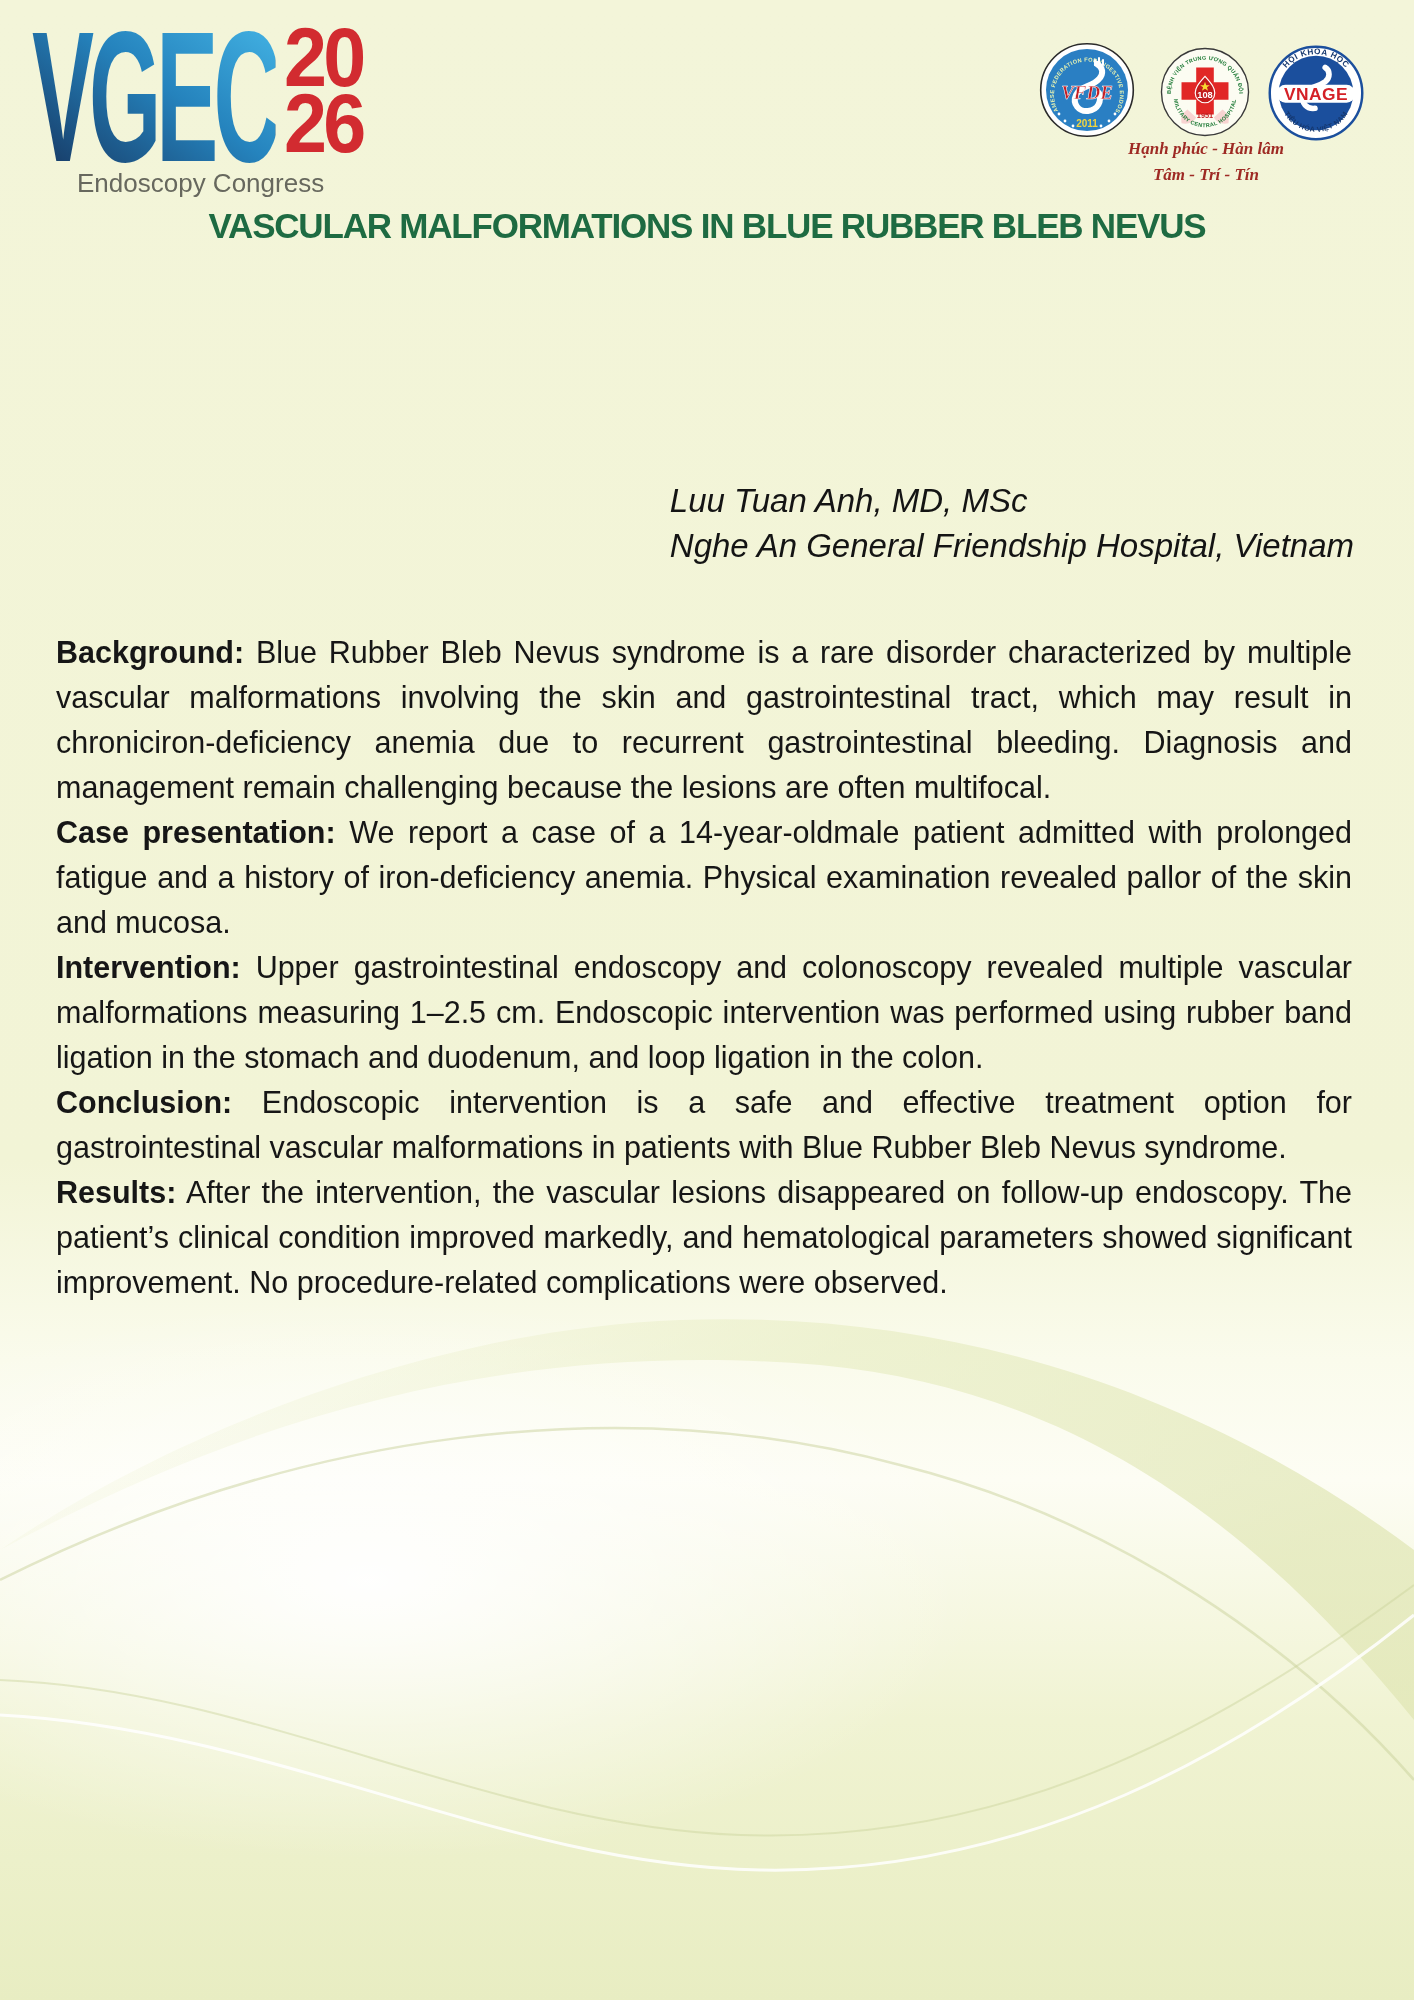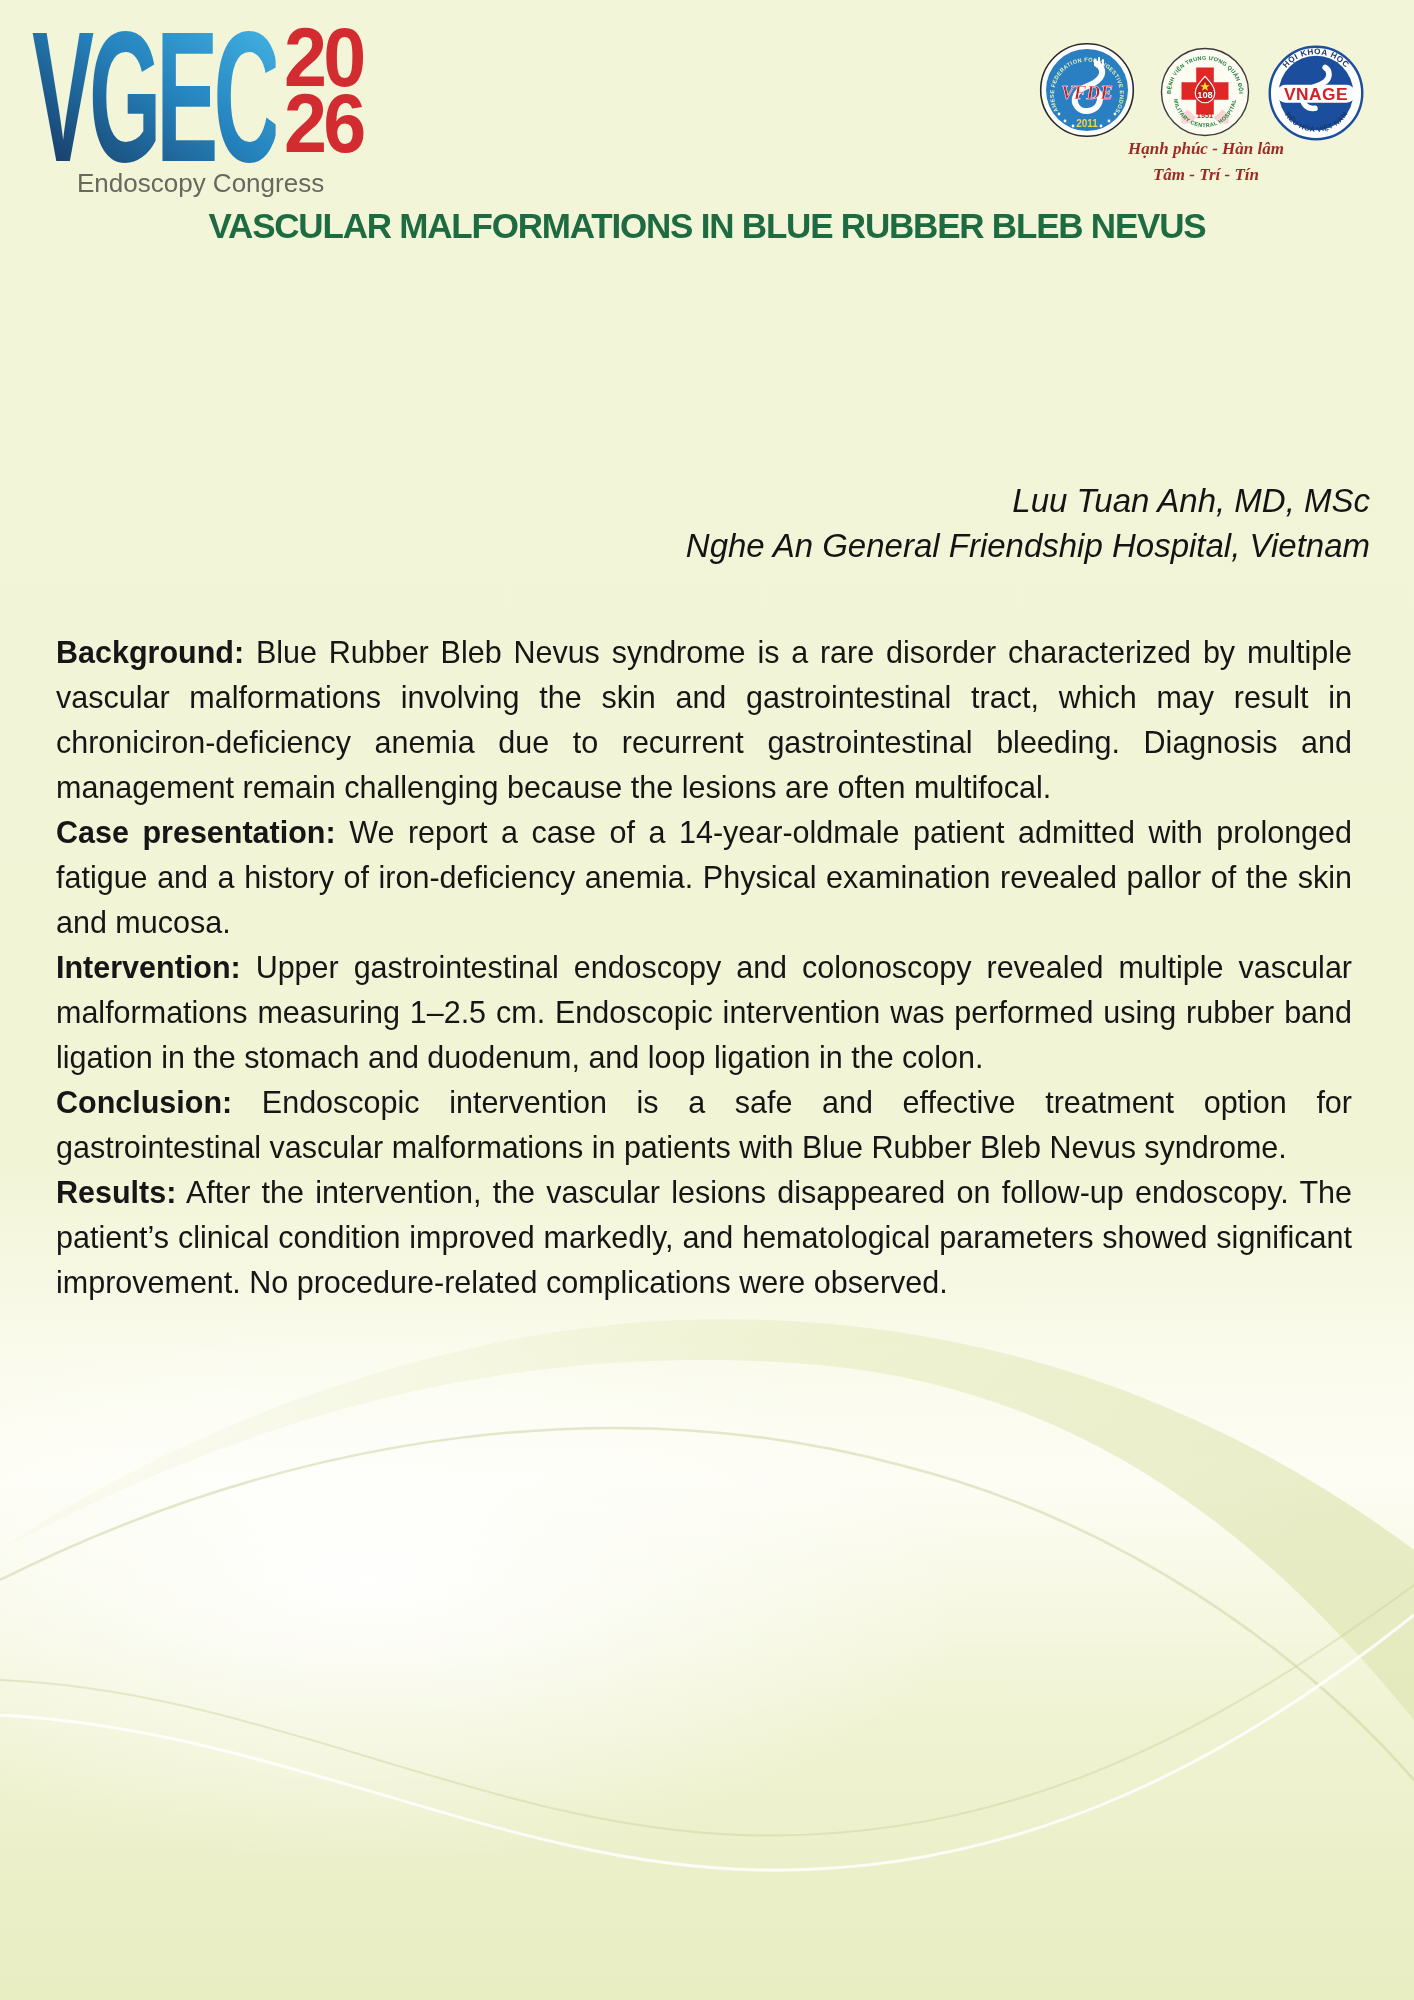--- a/index.html
+++ b/index.html
@@ -60,22 +60,22 @@
   
   .title {
     position:absolute; left:0; top:204px; width:100%;
     text-align:center;
     color:#1e6b42; font-weight:bold;
     font-size:35px; line-height:43px; letter-spacing:-1.2px;
   }
 
   
   .author {
-    position:absolute; top:478px; right:44px;
-    text-align:right; font-style:italic;
+    position:absolute; top:478px; right:60px;
+    text-align:left; font-style:italic;
     font-size:33px; line-height:45px; color:#141414;
   }
 
   
   .abstract {
     position:absolute; left:56px; top:630px; width:1296px;
     font-size:30.5px; line-height:45px; color:#161616;
     text-align:justify;
   }
   .abstract p { margin:0; }

